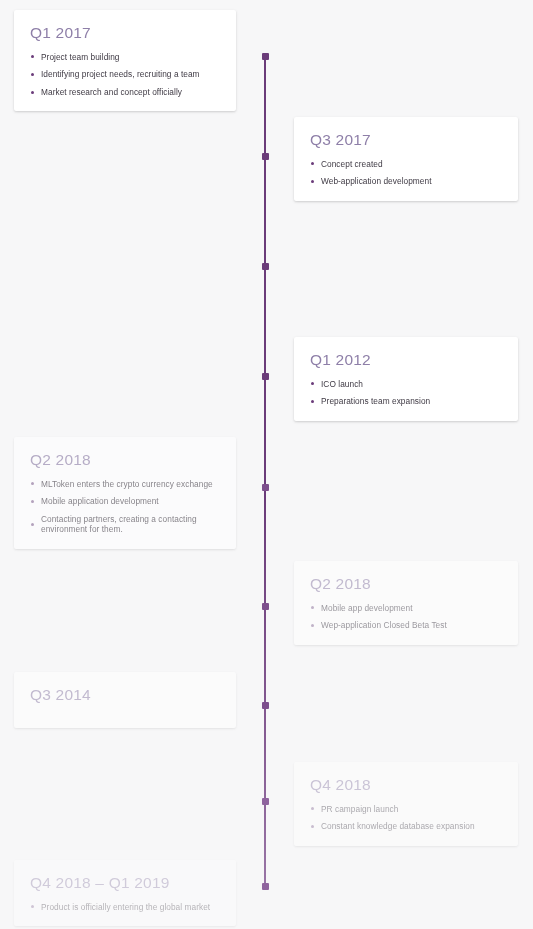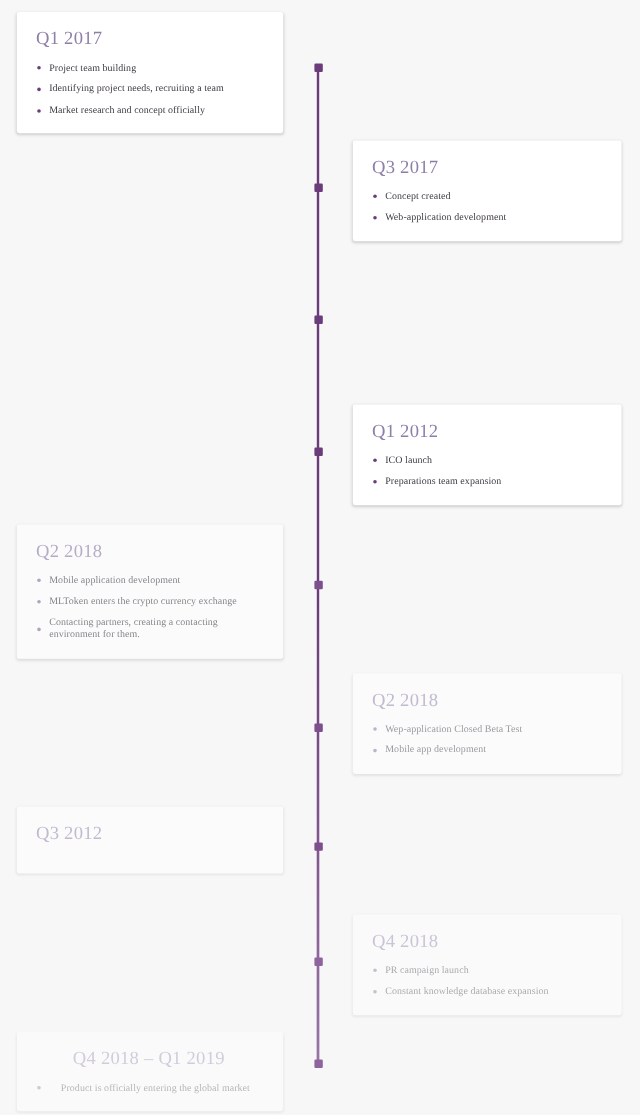--- a/index.html
+++ b/index.html
@@ -57,29 +57,28 @@
   .node.dim   { background: #7d4f8d; }
   .node.dimmer{ background: #8f649e; }
 
   
   .card {
     position: absolute;
     background: #ffffff;
     border-radius: 2px;
     box-shadow: 0 1px 3px rgba(0,0,0,0.12), 0 1px 2px rgba(0,0,0,0.06);
     padding: 14px 18px 14px 16px;
-    font-family: Liberation Serif, serif;
   }
   .card.left  { left: 14px;  width: 222px; }
   .card.right { left: 294px; width: 224px; }
 
   .card.faded   { opacity: 0.62; }
   .card.faded2  { opacity: 0.50; }
   .card.faded3  { opacity: 0.42; }
-  .card.faded4  { opacity: 0.36; text-align: center; }
+  .card.faded4  { opacity: 0.36; }
 
   .card-title {
     font-size: 15.5px;
     font-weight: 400;
     color: #8e7fa8;
     letter-spacing: 0.2px;
     margin-bottom: 9px;
     line-height: 1.2;
     white-space: nowrap;
   }
@@ -154,36 +153,36 @@
     <div class="card-title">Q1 2012</div>
     <ul class="card-list">
       <li>ICO launch</li>
       <li>Preparations team expansion</li>
     </ul>
   </div>
 
   <div class="card left faded" style="top:437px">
     <div class="card-title">Q2 2018</div>
     <ul class="card-list">
+      <li>MLToken enters the crypto currency exchange</li>
       <li>Mobile application development</li>
-      <li>MLToken enters the crypto currency exchange</li>
       <li>Contacting partners, creating a contacting environment for them.</li>
     </ul>
   </div>
 
   <div class="card right faded2" style="top:561px">
     <div class="card-title">Q2 2018</div>
     <ul class="card-list">
+      <li>Mobile app development</li>
       <li>Wep-application Closed Beta Test</li>
-      <li>Mobile app development</li>
     </ul>
   </div>
 
   <div class="card left faded2" style="top:672px">
-    <div class="card-title">Q3 2012</div>
+    <div class="card-title">Q3 2014</div>
   </div>
 
   <div class="card right faded3" style="top:762px">
     <div class="card-title">Q4 2018</div>
     <ul class="card-list">
       <li>PR campaign launch</li>
       <li>Constant knowledge database expansion</li>
     </ul>
   </div>
 

